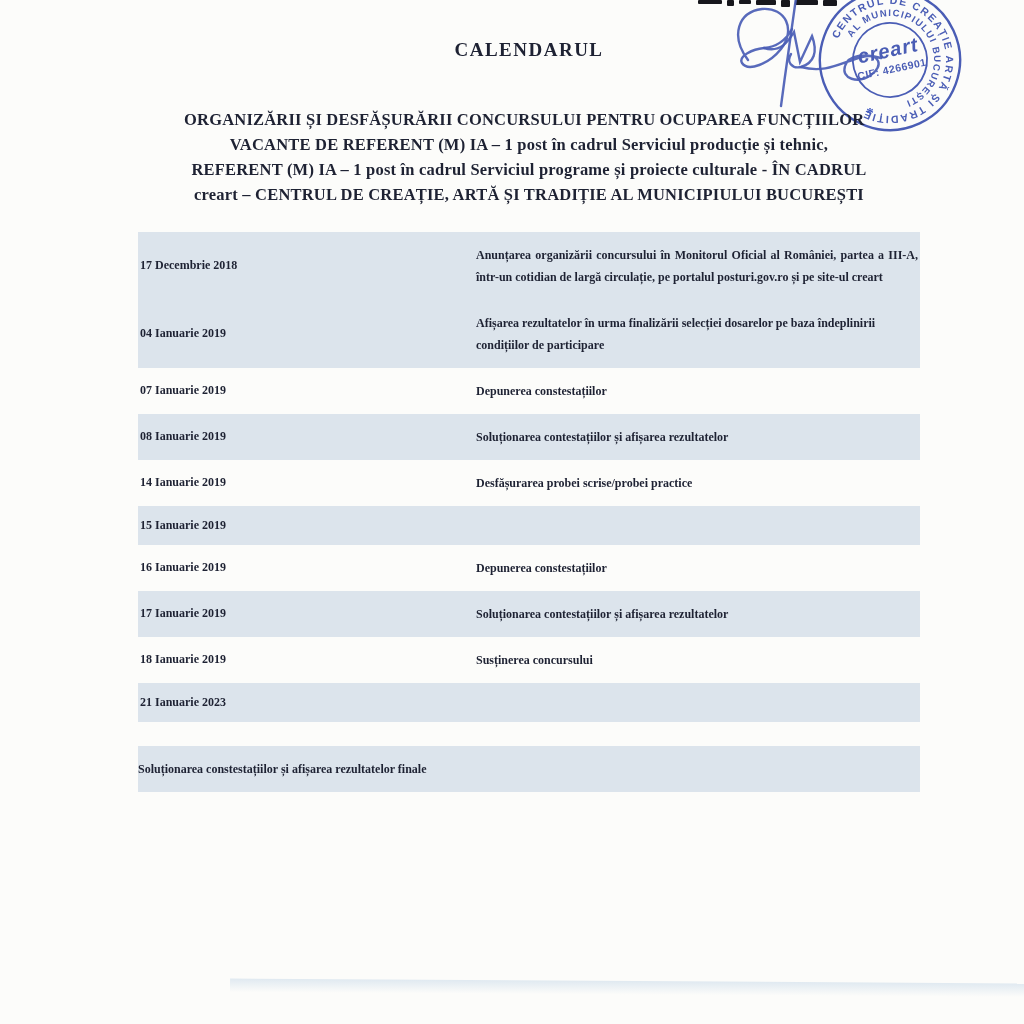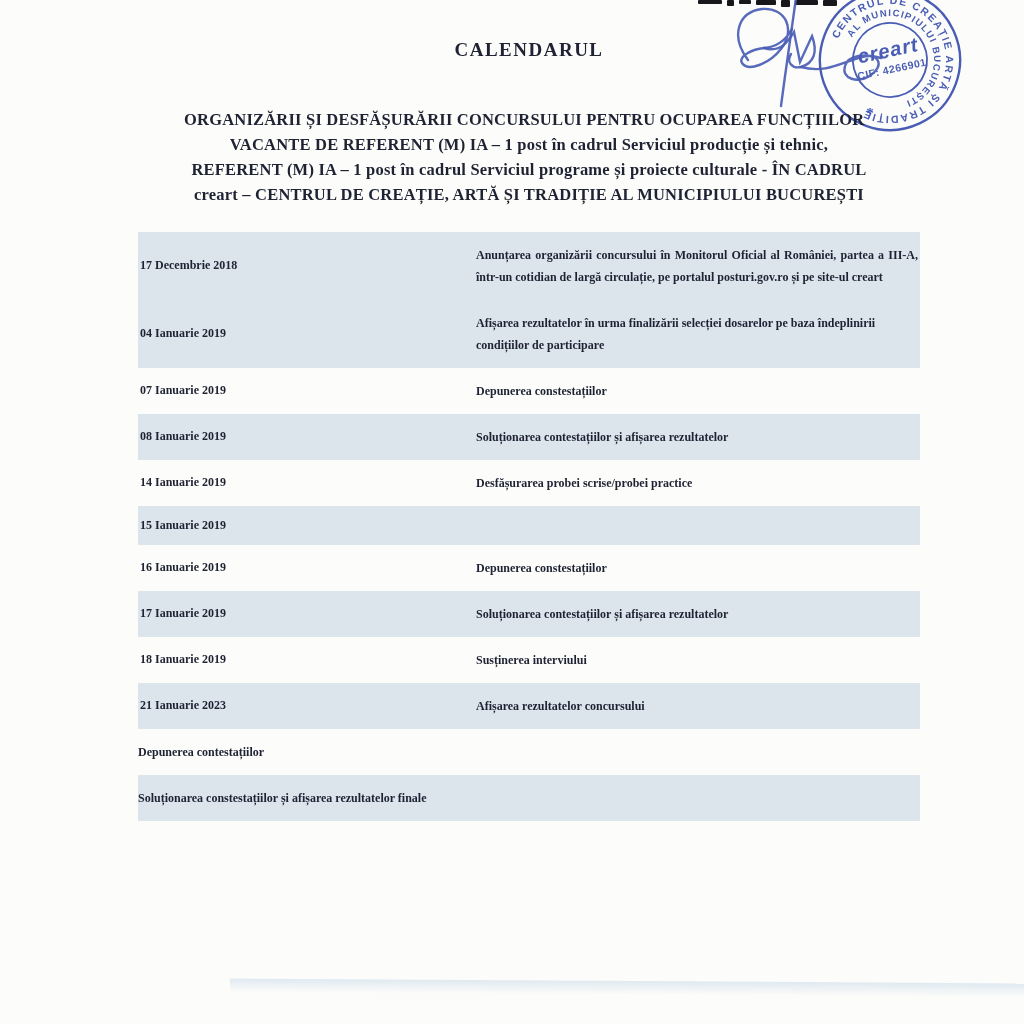--- a/index.html
+++ b/index.html
@@ -135,28 +135,26 @@
         <div class="row">
           <div class="cell date">16 Ianuarie 2019</div>
           <div class="cell event">Depunerea constestațiilor</div>
         </div>
         <div class="row shaded">
           <div class="cell date">17 Ianuarie 2019</div>
           <div class="cell event">Soluționarea contestațiilor și afișarea rezultatelor</div>
         </div>
         <div class="row">
           <div class="cell date">18 Ianuarie 2019</div>
-          <div class="cell event">Susținerea interviului</div>
+          <div class="cell event">Susținerea concursului</div>
         </div>
         <div class="row shaded">
           <div class="cell date">21 Ianuarie 2023</div>
-          <div class="cell event">Afișarea rezultatelor concursului</div>
         </div>
         <div class="row">
-          <div class="cell event">Depunerea contestațiilor</div>
         </div>
         <div class="row shaded">
           <div class="cell event">Soluționarea constestațiilor și afișarea rezultatelor finale</div>
         </div>
       </div>
   </div>
 
   <div class="bottom-band"></div>
 </div>
 

